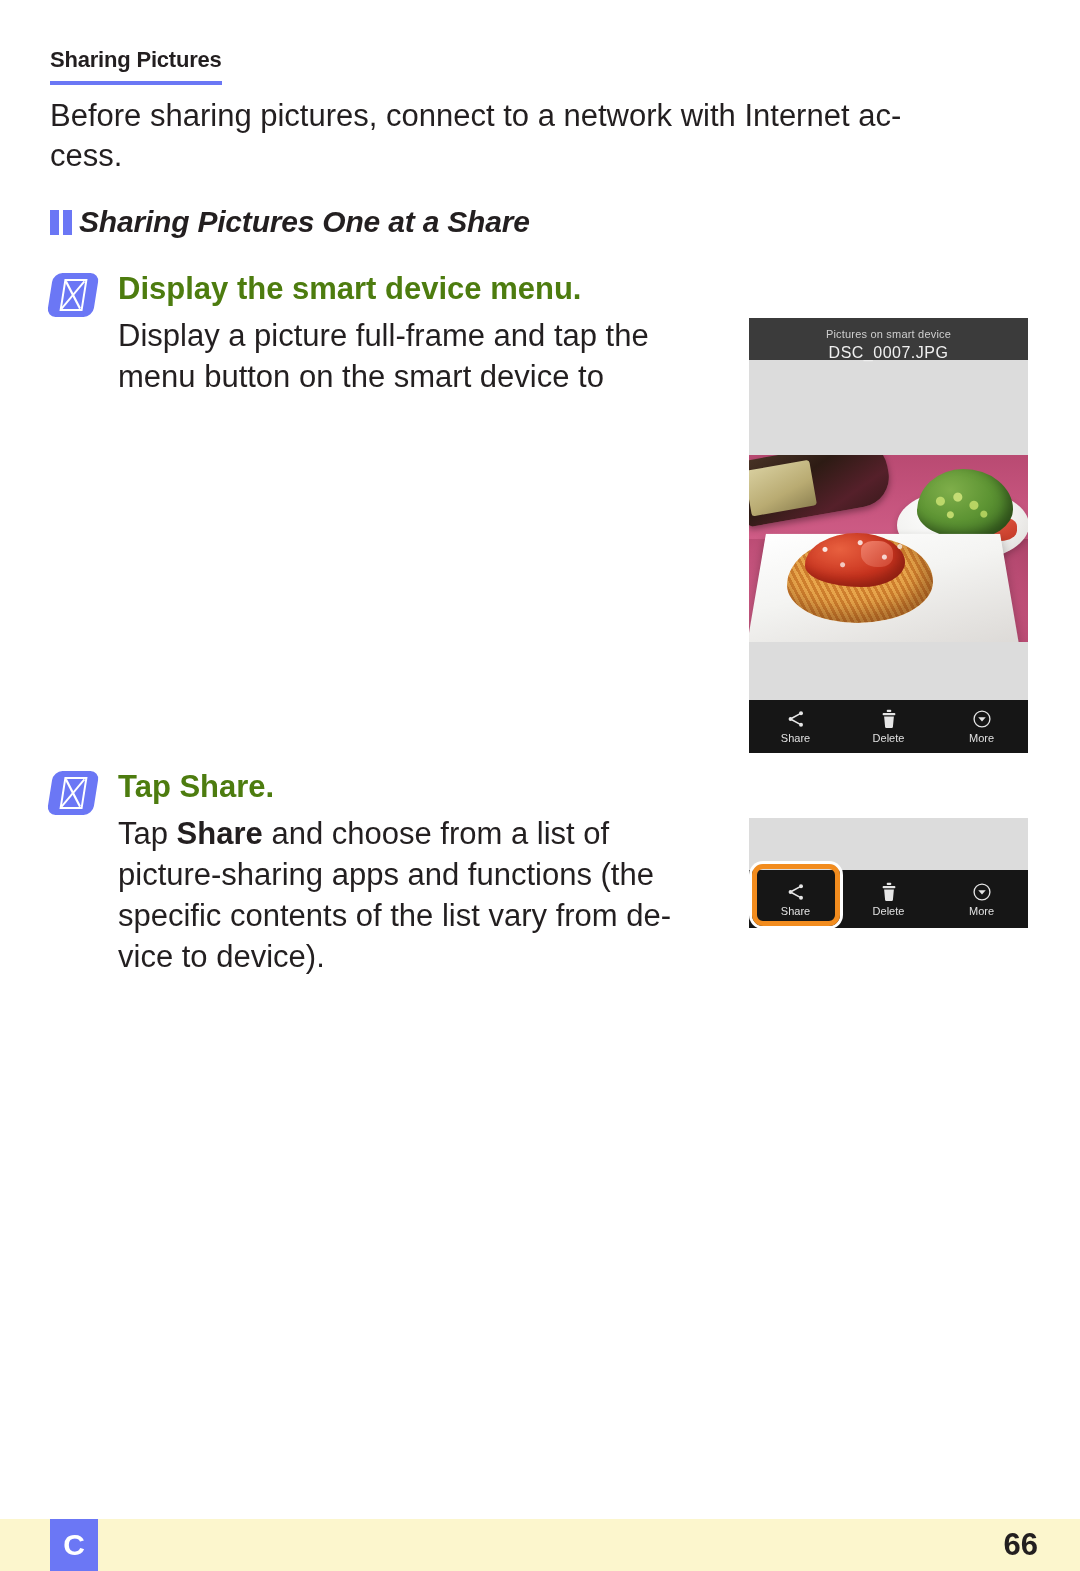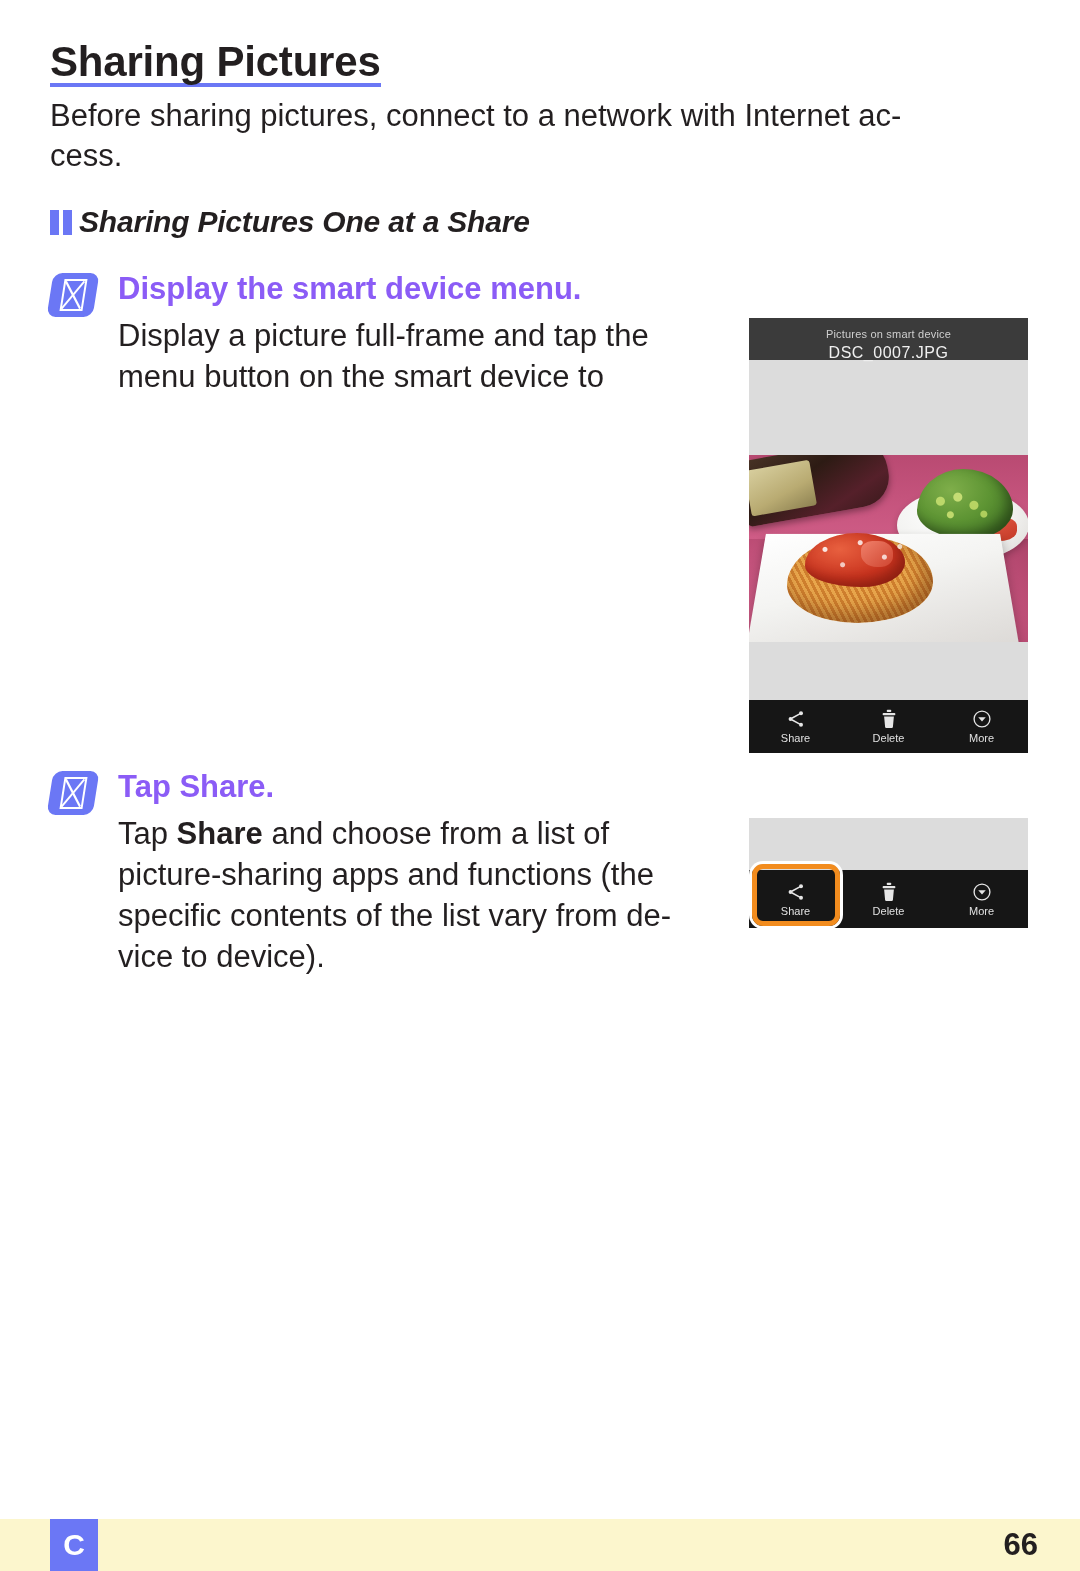--- a/index.html
+++ b/index.html
@@ -20,26 +20,26 @@
     position: absolute;
     left: 0; top: 0;
     width: 1080px;
     height: 1571px;
   }
 
   
   .section-heading {
     position: absolute;
     left: 50px;
-    top: 41px;
-    font-size: 42px;
+    top: 49px;
+    font-size: 22px;
     font-weight: bold;
     letter-spacing: -0.2px;
     color: #231f20;
-    padding-bottom: 0;
+    padding-bottom: 10px;
     border-bottom: 4px solid #6B77F5;
     display: inline-block;
     line-height: 1.0;
   }
 
   
   .intro {
     position: absolute;
     left: 50px;
     top: 96px;
@@ -112,21 +112,21 @@
     transform-origin: center;
   }
   .step-badge .glyphbox::before { transform: translate(-50%,-50%) rotate(34deg); }
   .step-badge .glyphbox::after  { transform: translate(-50%,-50%) rotate(-34deg); }
 
   .step-title {
     margin-left: 68px;
     font-size: 31px;
     font-weight: bold;
     line-height: 1.25;
-    color: #8b5cf6;
+    color: #4d7c0f;
   }
   .step-body {
     margin-left: 68px;
     margin-top: 6px;
     font-size: 31px;
     line-height: 1.33;
     text-align: justify;
     text-justify: inter-word;
     color: #231f20;
   }

